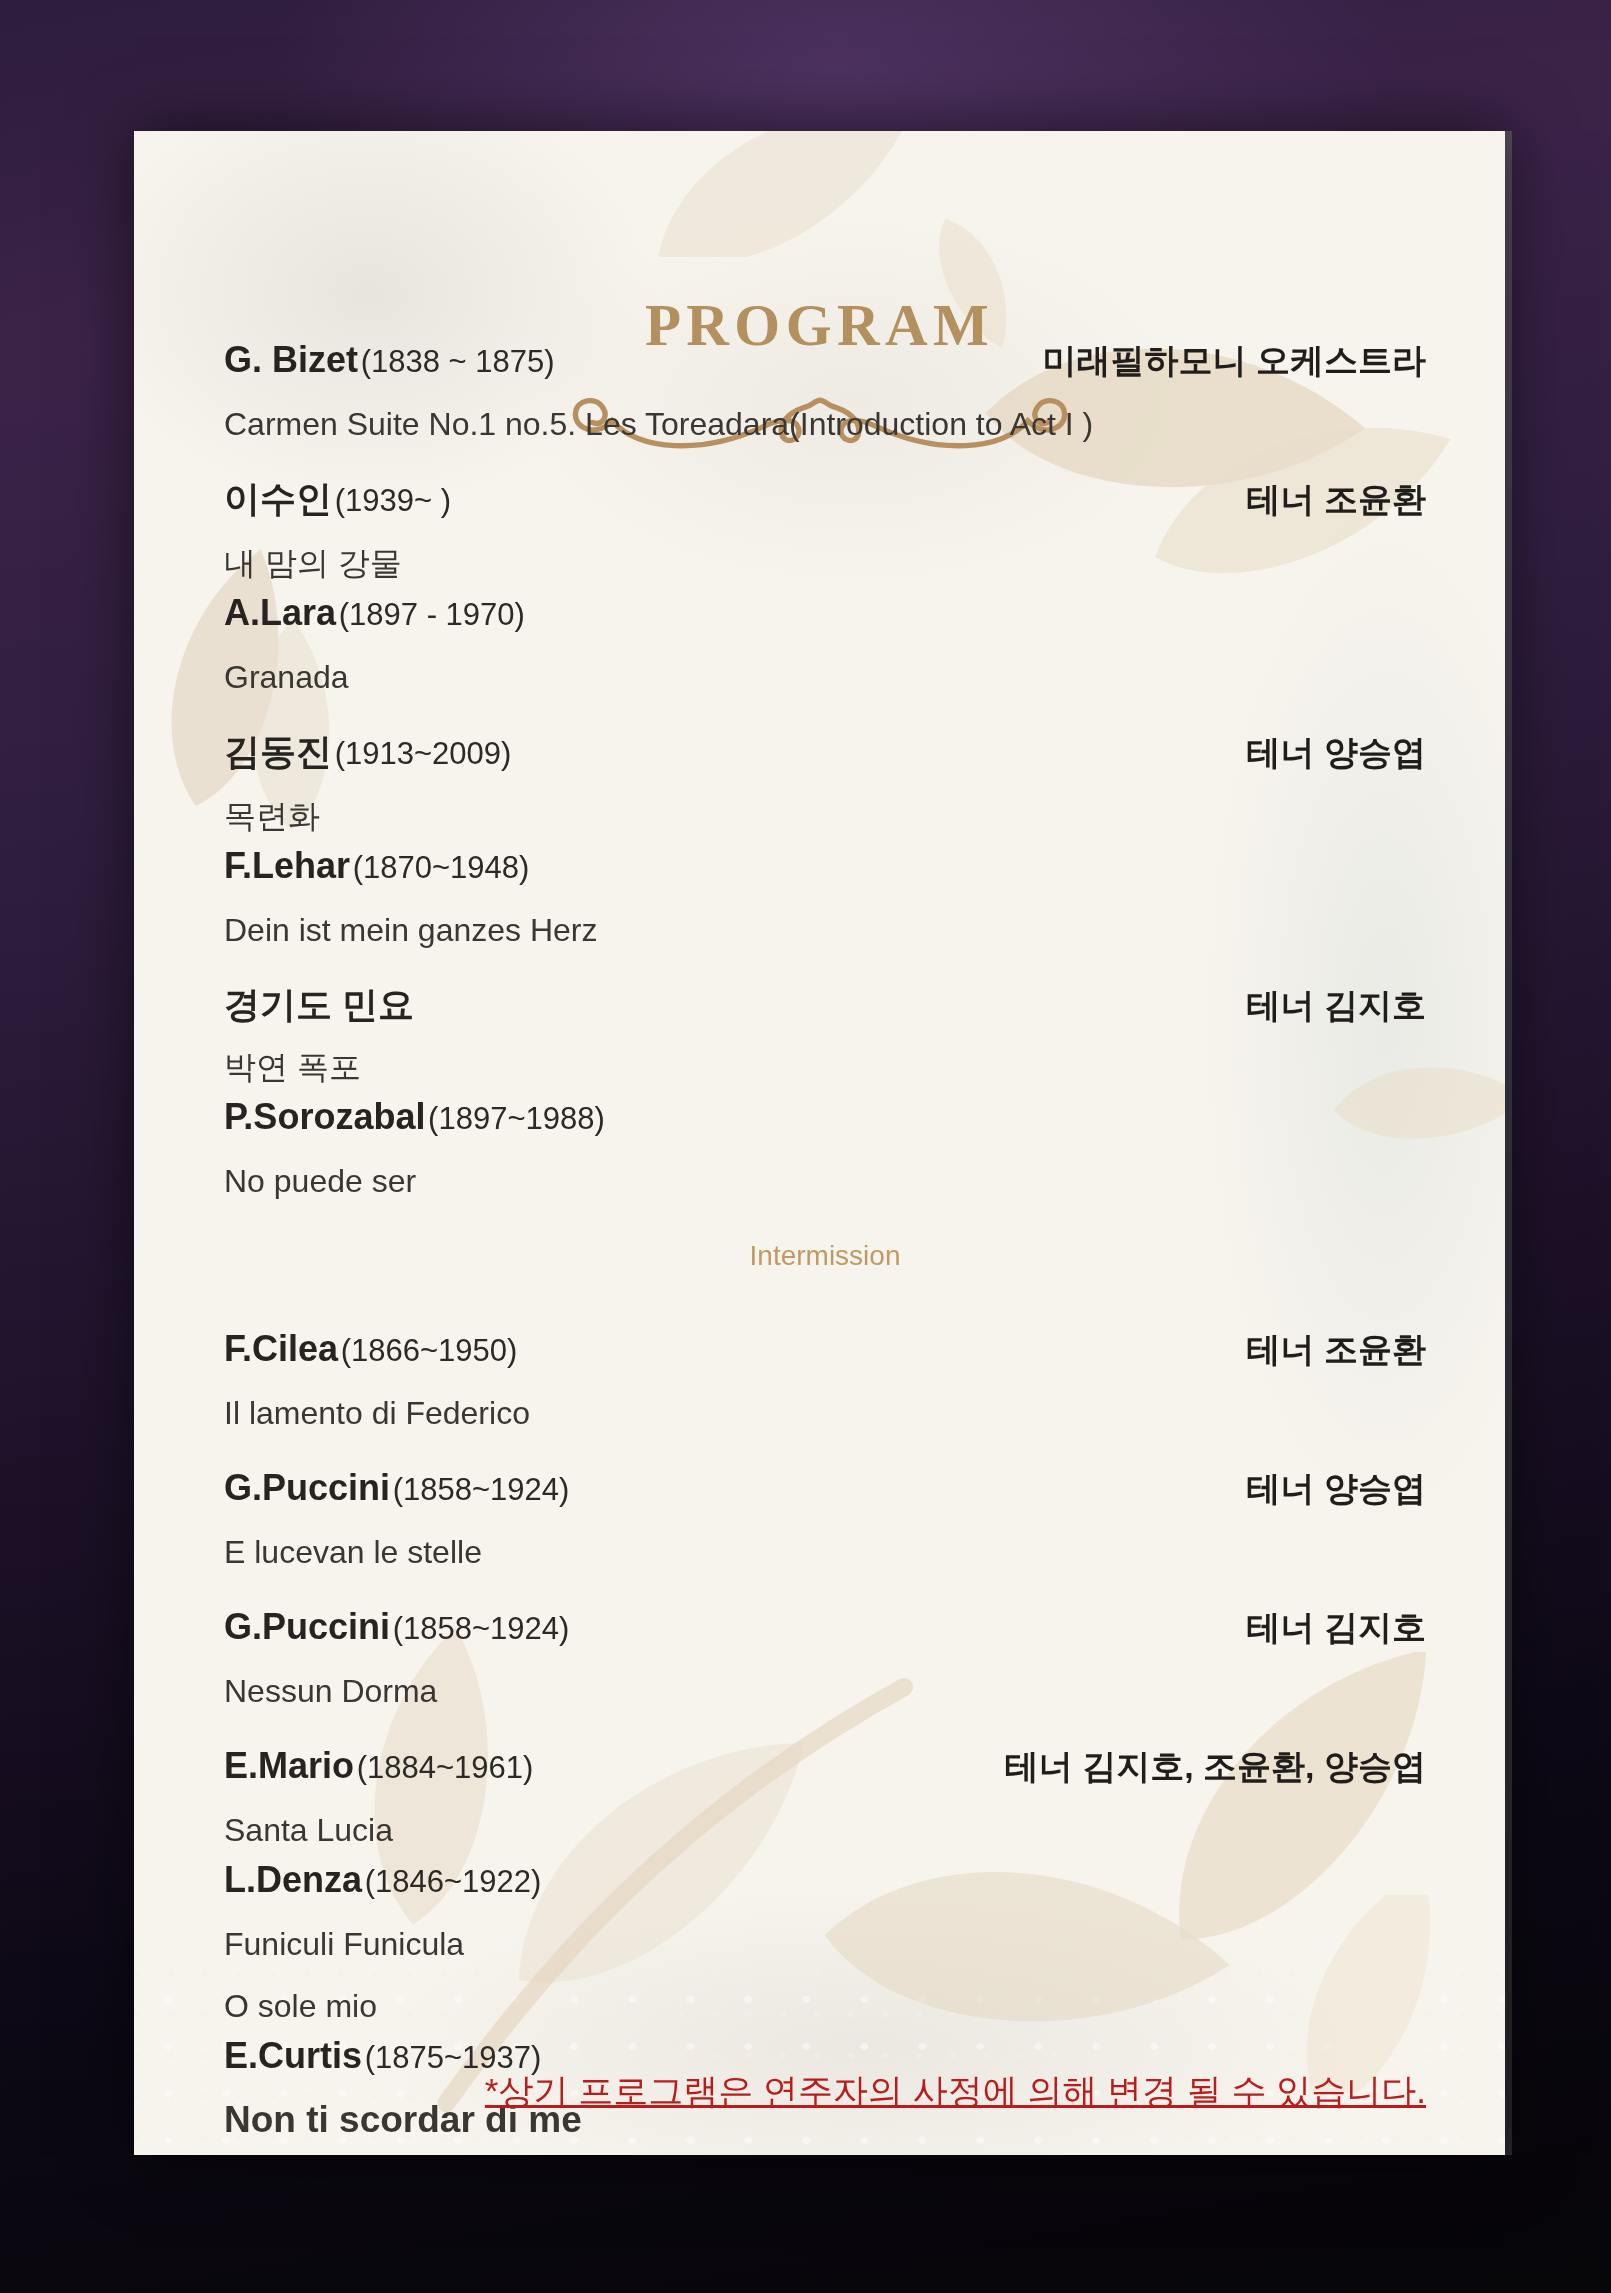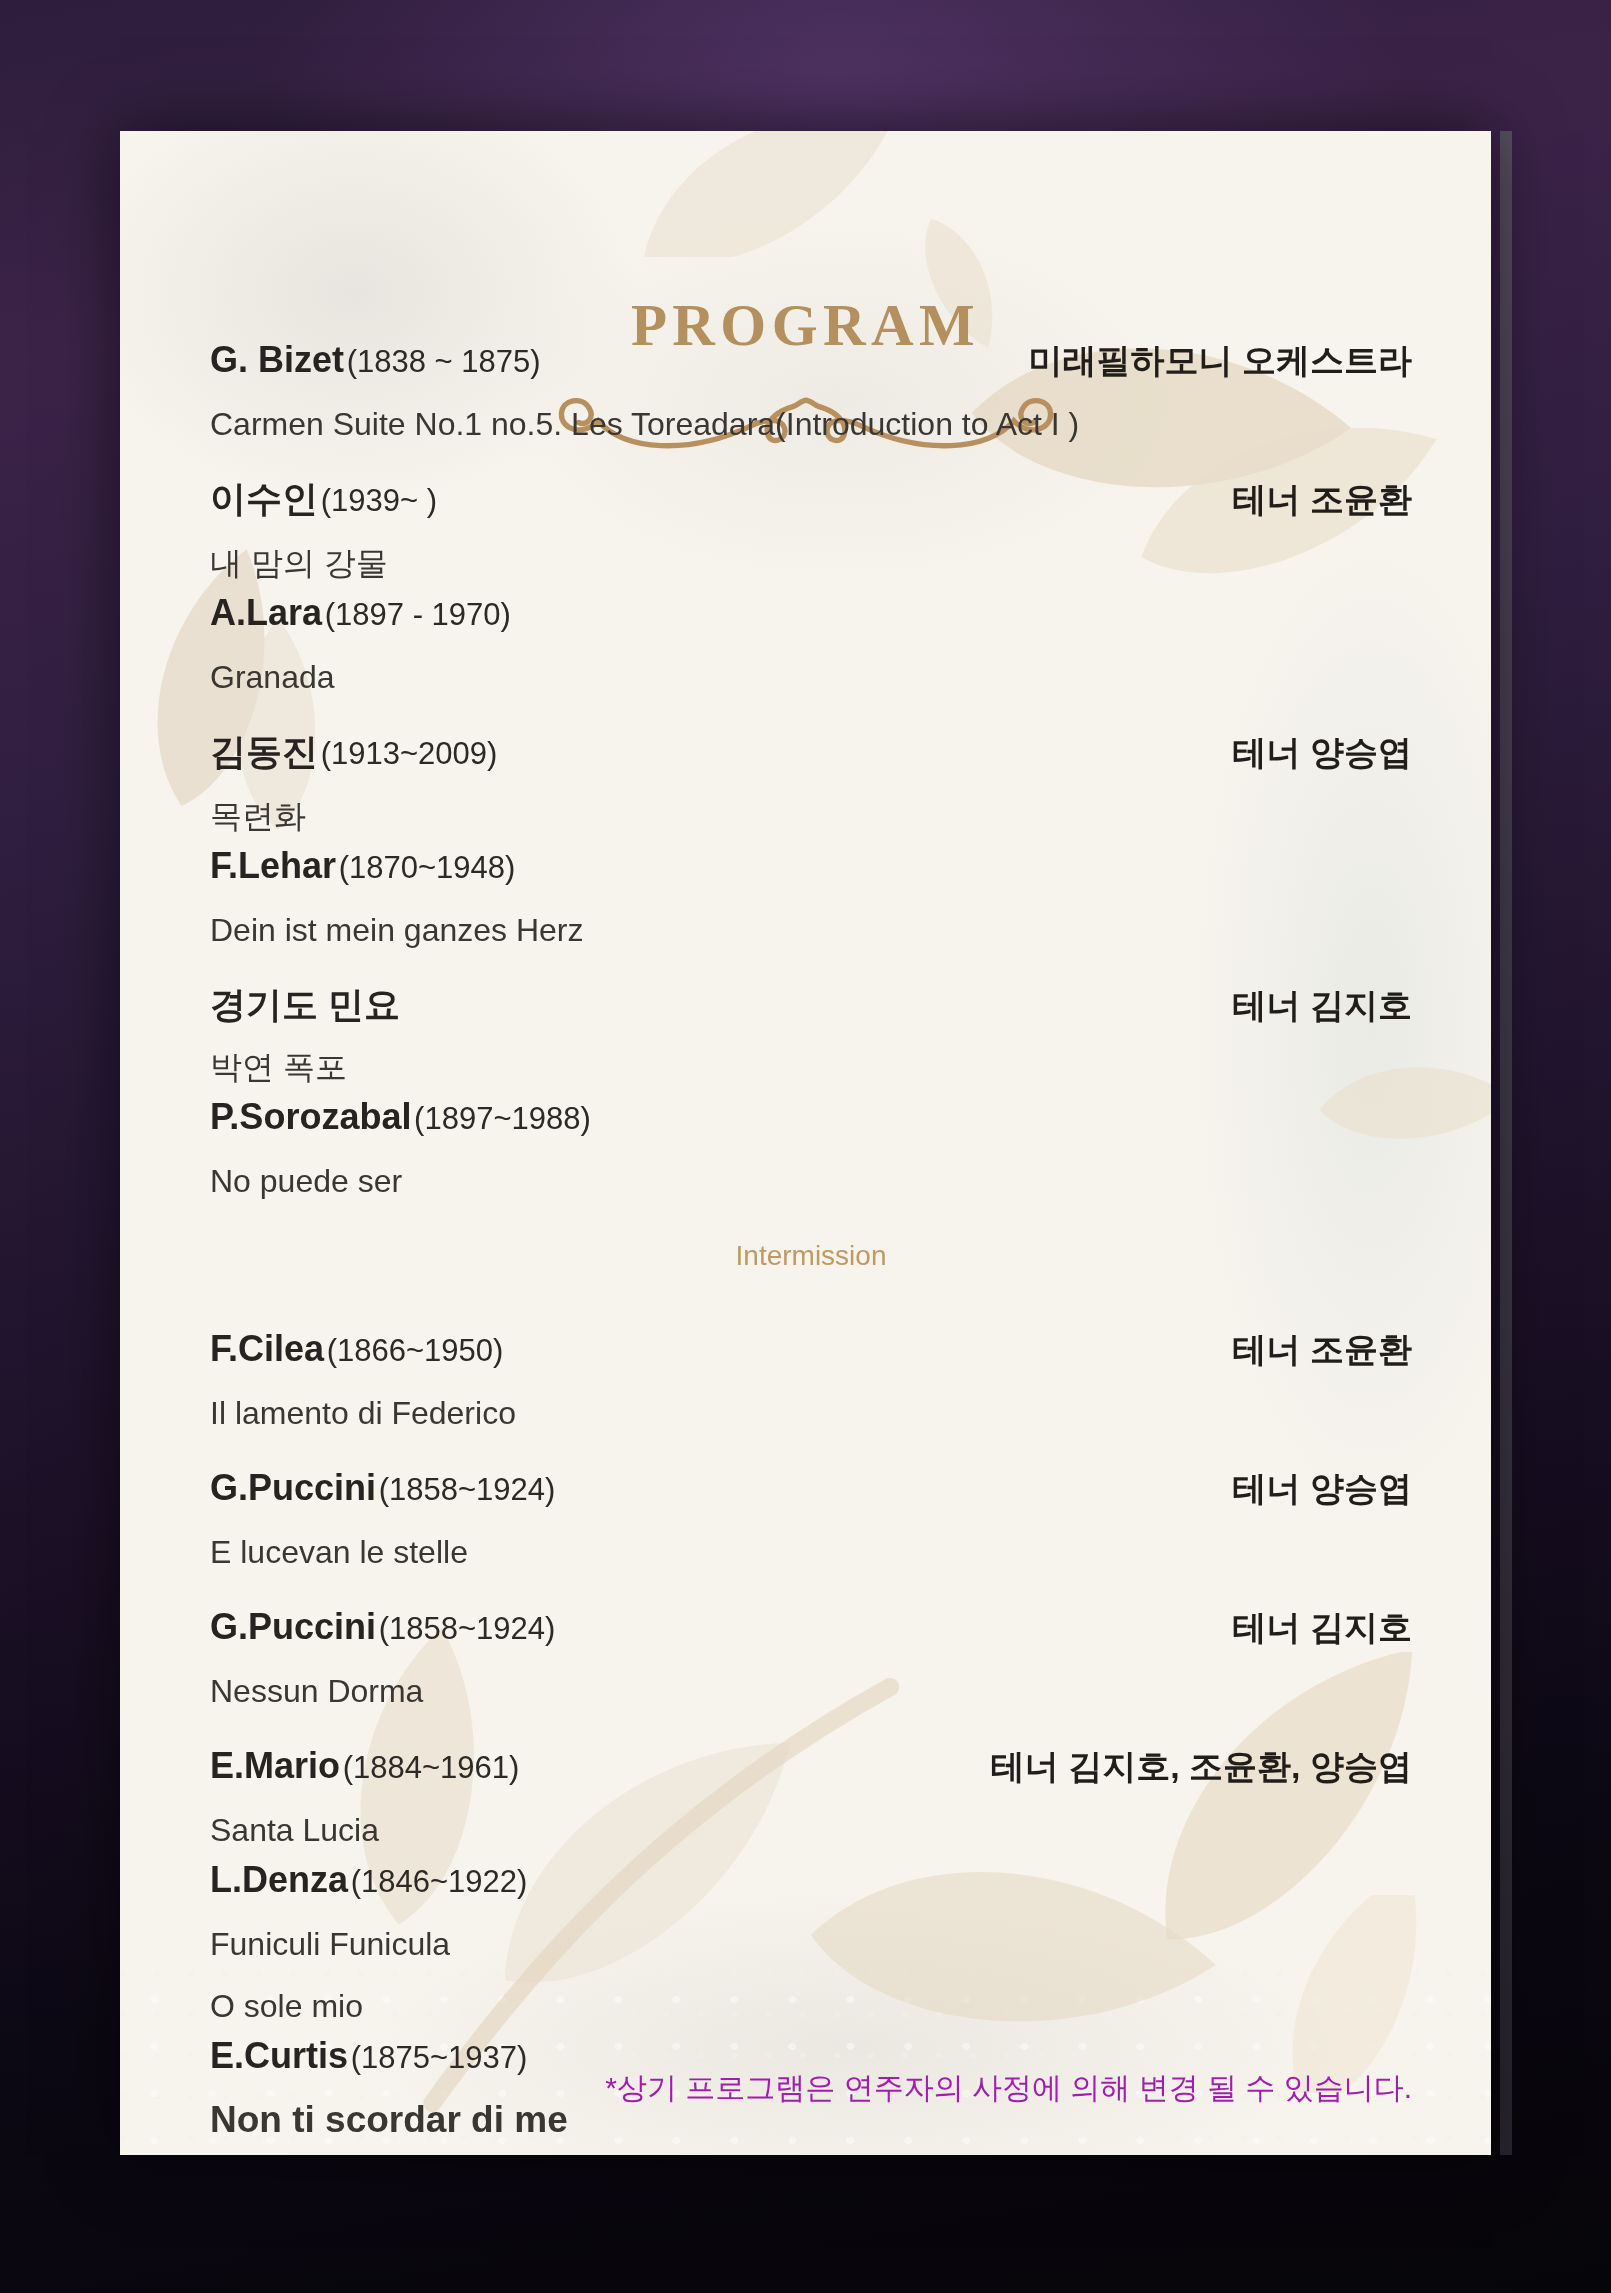--- a/index.html
+++ b/index.html
@@ -3,21 +3,21 @@
 <meta charset="utf-8">
 <style>
   html,body{margin:0;padding:0;background:#070509;}
   .stage{position:relative;width:1611px;height:2293px;overflow:hidden;
          background:linear-gradient(170deg,#2e1d3c 0%,#3b2348 14%,#301e40 32%,#1d1128 58%,#0c0814 80%,#060508 100%);
          font-family:"Liberation Sans","DejaVu Sans",sans-serif;}
   .glow{position:absolute;left:0;top:0;width:100%;height:100%;pointer-events:none;
         background:radial-gradient(810px 468px at 52% 3%, rgba(104,70,130,.45), rgba(0,0,0,0) 70%);}
   .page-edge{position:absolute;left:1500px;top:131px;width:11.7px;height:2024px;
         background:linear-gradient(180deg,#57505f 0%,#4a4354 25%,#3c3745 60%,#2a2630 100%);}
-  .card{position:absolute;left:120px;top:131px;width:1371px;height:2024px;background:#f7f4ed;
+  .card{position:absolute;left:134px;top:131px;width:1371px;height:2024px;background:#f7f4ed;
         box-shadow:0 0 63px rgba(0,0,0,.55);overflow:hidden;}
   .wash{position:absolute;pointer-events:none;}
   .speckles{position:absolute;left:0;top:1836px;width:1371px;height:188px;opacity:.55;pointer-events:none;
         background-image:radial-gradient(circle 6.3px, #fdfcf9 60%, rgba(255,255,255,0) 62%),
                          radial-gradient(circle 4.5px, #f3f1ea 60%, rgba(255,255,255,0) 62%);
         background-size:58px 47px,34px 41px;background-position:5.4px 9px,20px 27px;}
   .leaf{position:absolute;pointer-events:none;}
   .title{position:absolute;left:0;top:160px;width:100%;text-align:center;
          font-family:"Liberation Serif","DejaVu Serif",serif;font-size:59px;font-weight:600;
          letter-spacing:5.4px;color:var(--accent-gold,#b3905e);}
@@ -26,21 +26,21 @@
   .block{margin-bottom:25px;}
   .block.extra-gap{margin-top:21.6px;}
   .composer-line{display:flex;align-items:baseline;line-height:50px;color:var(--text-dark,#262321);}
   .composer{font-weight:bold;font-size:36px;}
   .dates{font-size:31px;margin-left:2.7px;color:#2c2926;}
   .performer{margin-left:auto;font-weight:bold;font-size:34px;color:#201d1b;white-space:nowrap;}
   .song-line{font-size:32px;line-height:50px;color:var(--text-song,#3a3733);margin-top:12px;}
   .song-line.large{font-size:37px;font-weight:bold;}
   .intermission{text-align:center;font-weight:normal;font-size:28px;line-height:50px;
                 margin:0 0 43px 0;color:var(--intermission-gold,#bf9a63);}
-  .footnote{position:absolute;right:79px;top:1937px;font-size:30px;color:#a21caf;}
+  .footnote{position:absolute;right:79px;top:1937px;font-size:35px;color:#b91c1c;text-decoration:underline;}
 </style>
 </head>
 <body>
 
 <div class="stage">
   <div class="glow"></div>
   <div class="page-edge"></div>
 
   <div class="card">
 

